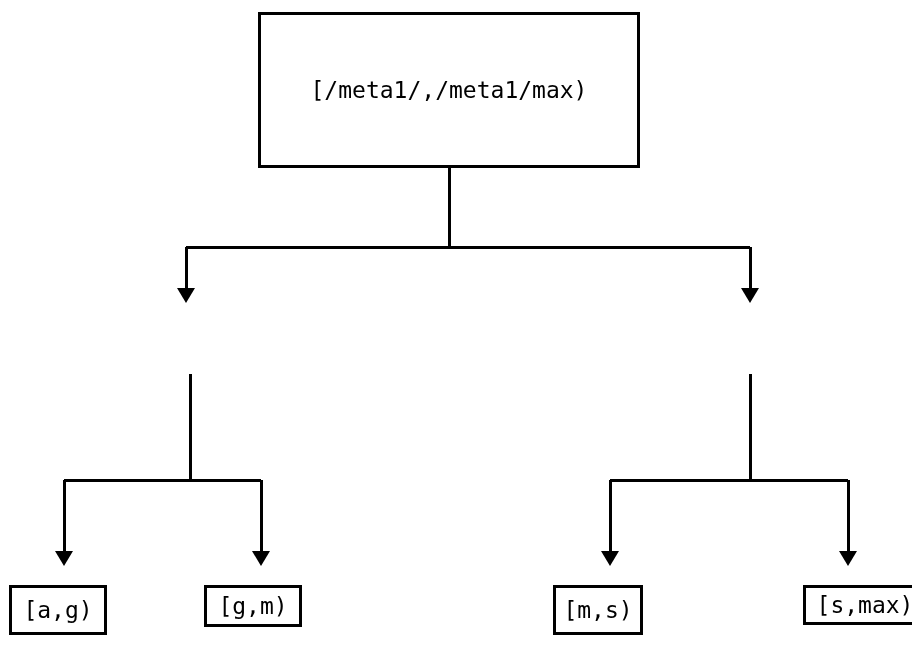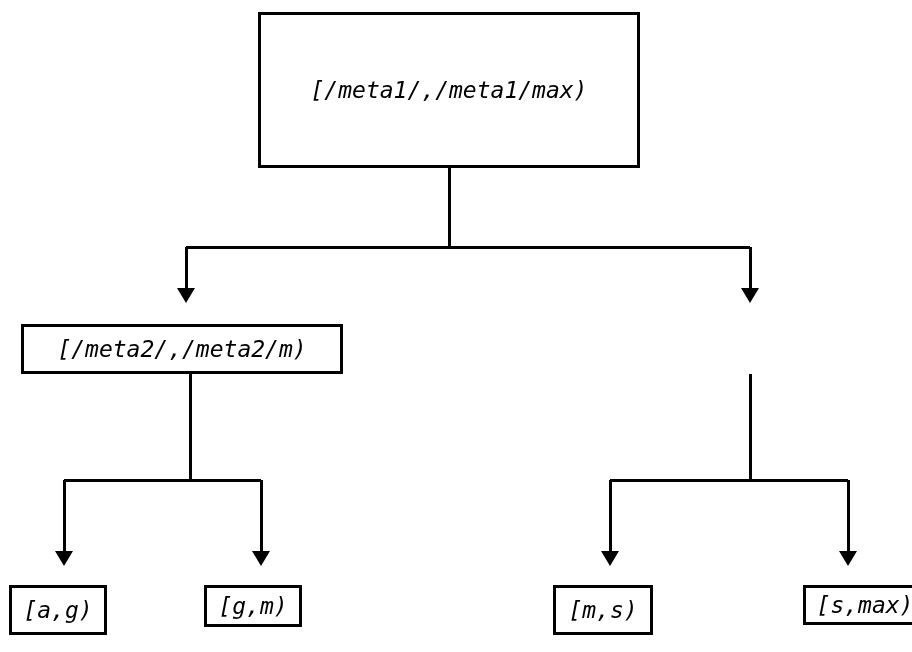--- a/index.html
+++ b/index.html
@@ -19,21 +19,20 @@
     position: absolute;
     box-sizing: border-box;
     border: 3px solid #000000;
     background: #ffffff;
     display: flex;
     align-items: center;
     justify-content: center;
     color: #000000;
     white-space: pre;
     letter-spacing: 0;
-    font-style: italic;
   }
   .node-root   { font-size: 23px; }
   .node-mid    { font-size: 23px; }
   .node-leaf   { font-size: 23px; }
   .edges {
     position: absolute;
     left: 0;
     top: 0;
     width: 912px;
     height: 652px;
@@ -70,34 +69,31 @@
       <polygon points="252,551 270,551 261,566"></polygon>
       <polygon points="601,551 619,551 610,566"></polygon>
       <polygon points="839,551 857,551 848,566"></polygon>
     </g>
   </svg>
 
   <div class="node node-root" style="left:258px; top:12px; width:382px; height:156px;">
     <span>[/meta1/,/meta1/max)</span>
   </div>
 
-  <div class="node node-mid" style="left:21px; top:324px; width:322px; height:50px;">
-    <span>[/meta2/,/meta2/m)</span>
-  </div>
 
 
   <div class="node node-leaf" style="left:9px; top:585px; width:98px; height:50px;align-items:center;">
     <span>[a,g)</span>
   </div>
 
   <div class="node node-leaf" style="left:204px; top:585px; width:98px; height:42px;">
     <span>[g,m)</span>
   </div>
 
-  <div class="node node-leaf" style="left:553px; top:585px; width:100px; height:50px;">
+  <div class="node node-leaf" style="left:553px; top:585px; width:90px; height:50px;">
     <span>[m,s)</span>
   </div>
 
   <div class="node node-leaf" style="left:778px; top:585px; width:124px; height:40px;margin-left:25px;">
     <span>[s,max)</span>
   </div>
 
 </div>
 
 </body></html>

